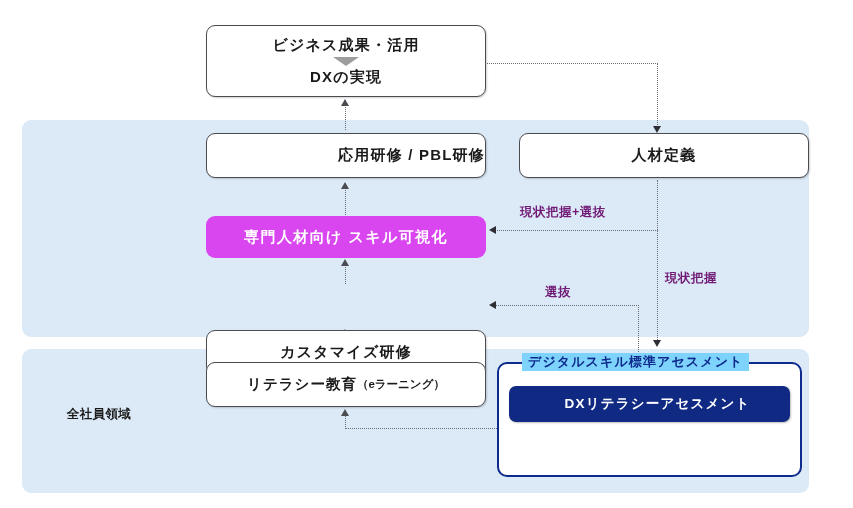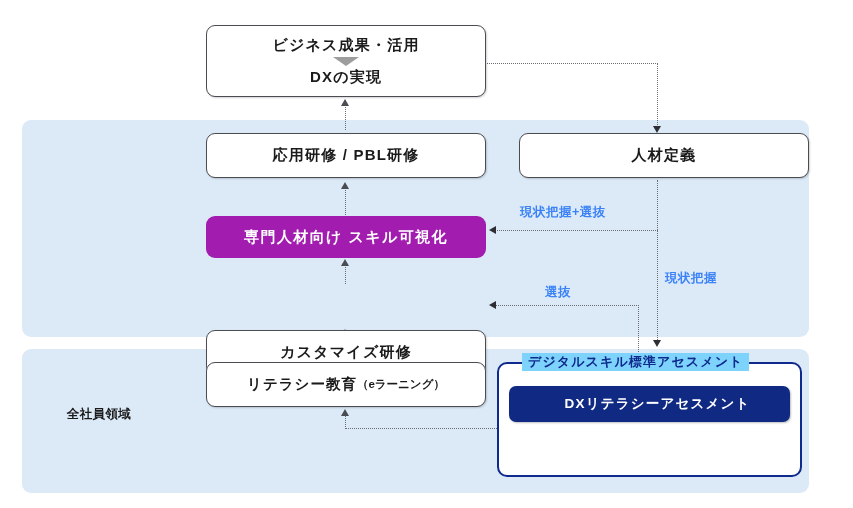--- a/index.html
+++ b/index.html
@@ -44,39 +44,39 @@
     align-items:center;
     justify-content:center;
     color:#1a1a1a;
     font-size:15px;
     font-weight:bold;
     letter-spacing:1.2px;
     box-shadow:1px 1px 2px rgba(0,0,0,.18);
     text-align:center;
   }
   .box.gray{
-    background:#a21caf;
+    background:#d946ef;
     border:none;
     color:#ffffff;
     box-shadow:none;
     letter-spacing:1.4px;
   }
 
   #box-goal{left:206px;top:25px;width:280px;height:72px;flex-direction:column;gap:0;}
   #box-goal .l1{line-height:1.1;}
   #box-goal .l2{line-height:1.1;}
   .tri-down{
     width:0;height:0;
     border-left:13px solid transparent;
     border-right:13px solid transparent;
     border-top:9px solid #9d9d9d;
     margin:3px 0 3px 0;
   }
 
-  #box-applied{left:206px;top:133px;width:280px;height:45px;}
+  #box-applied{left:206px;top:133px;width:280px;height:45px;justify-content:flex-end;}
   #box-skillvis{left:206px;top:216px;width:280px;height:42px;}
   #box-custom{left:206px;top:282px;width:280px;height:45px;margin-top:48px;}
   #box-literacy{left:206px;top:362px;width:280px;height:45px;font-size:14.5px;letter-spacing:1px;}
   #box-literacy .sub{font-size:11.5px;letter-spacing:0;}
   #box-talentdef{left:519px;top:133px;width:290px;height:45px;}
 
   
   #group-assess{
     position:absolute;left:497px;top:362px;width:305px;height:115px;
     box-sizing:border-box;
@@ -133,21 +133,21 @@
   }
   .arrow.left{
     border-top:4.5px solid transparent;
     border-bottom:4.5px solid transparent;
     border-right:7px solid #2d2d33;
   }
 
   
   .conn-label{
     position:absolute;
-    color:#3b82f6;
+    color:#701a75;
     font-size:12.5px;
     font-weight:bold;
     letter-spacing:.5px;
     white-space:nowrap;
   }
   #lbl-grasp-select{left:520px;top:204px;}
   #lbl-select{left:545px;top:284px;}
   #lbl-grasp{left:665px;top:270px;}
 </style>
 </head>

